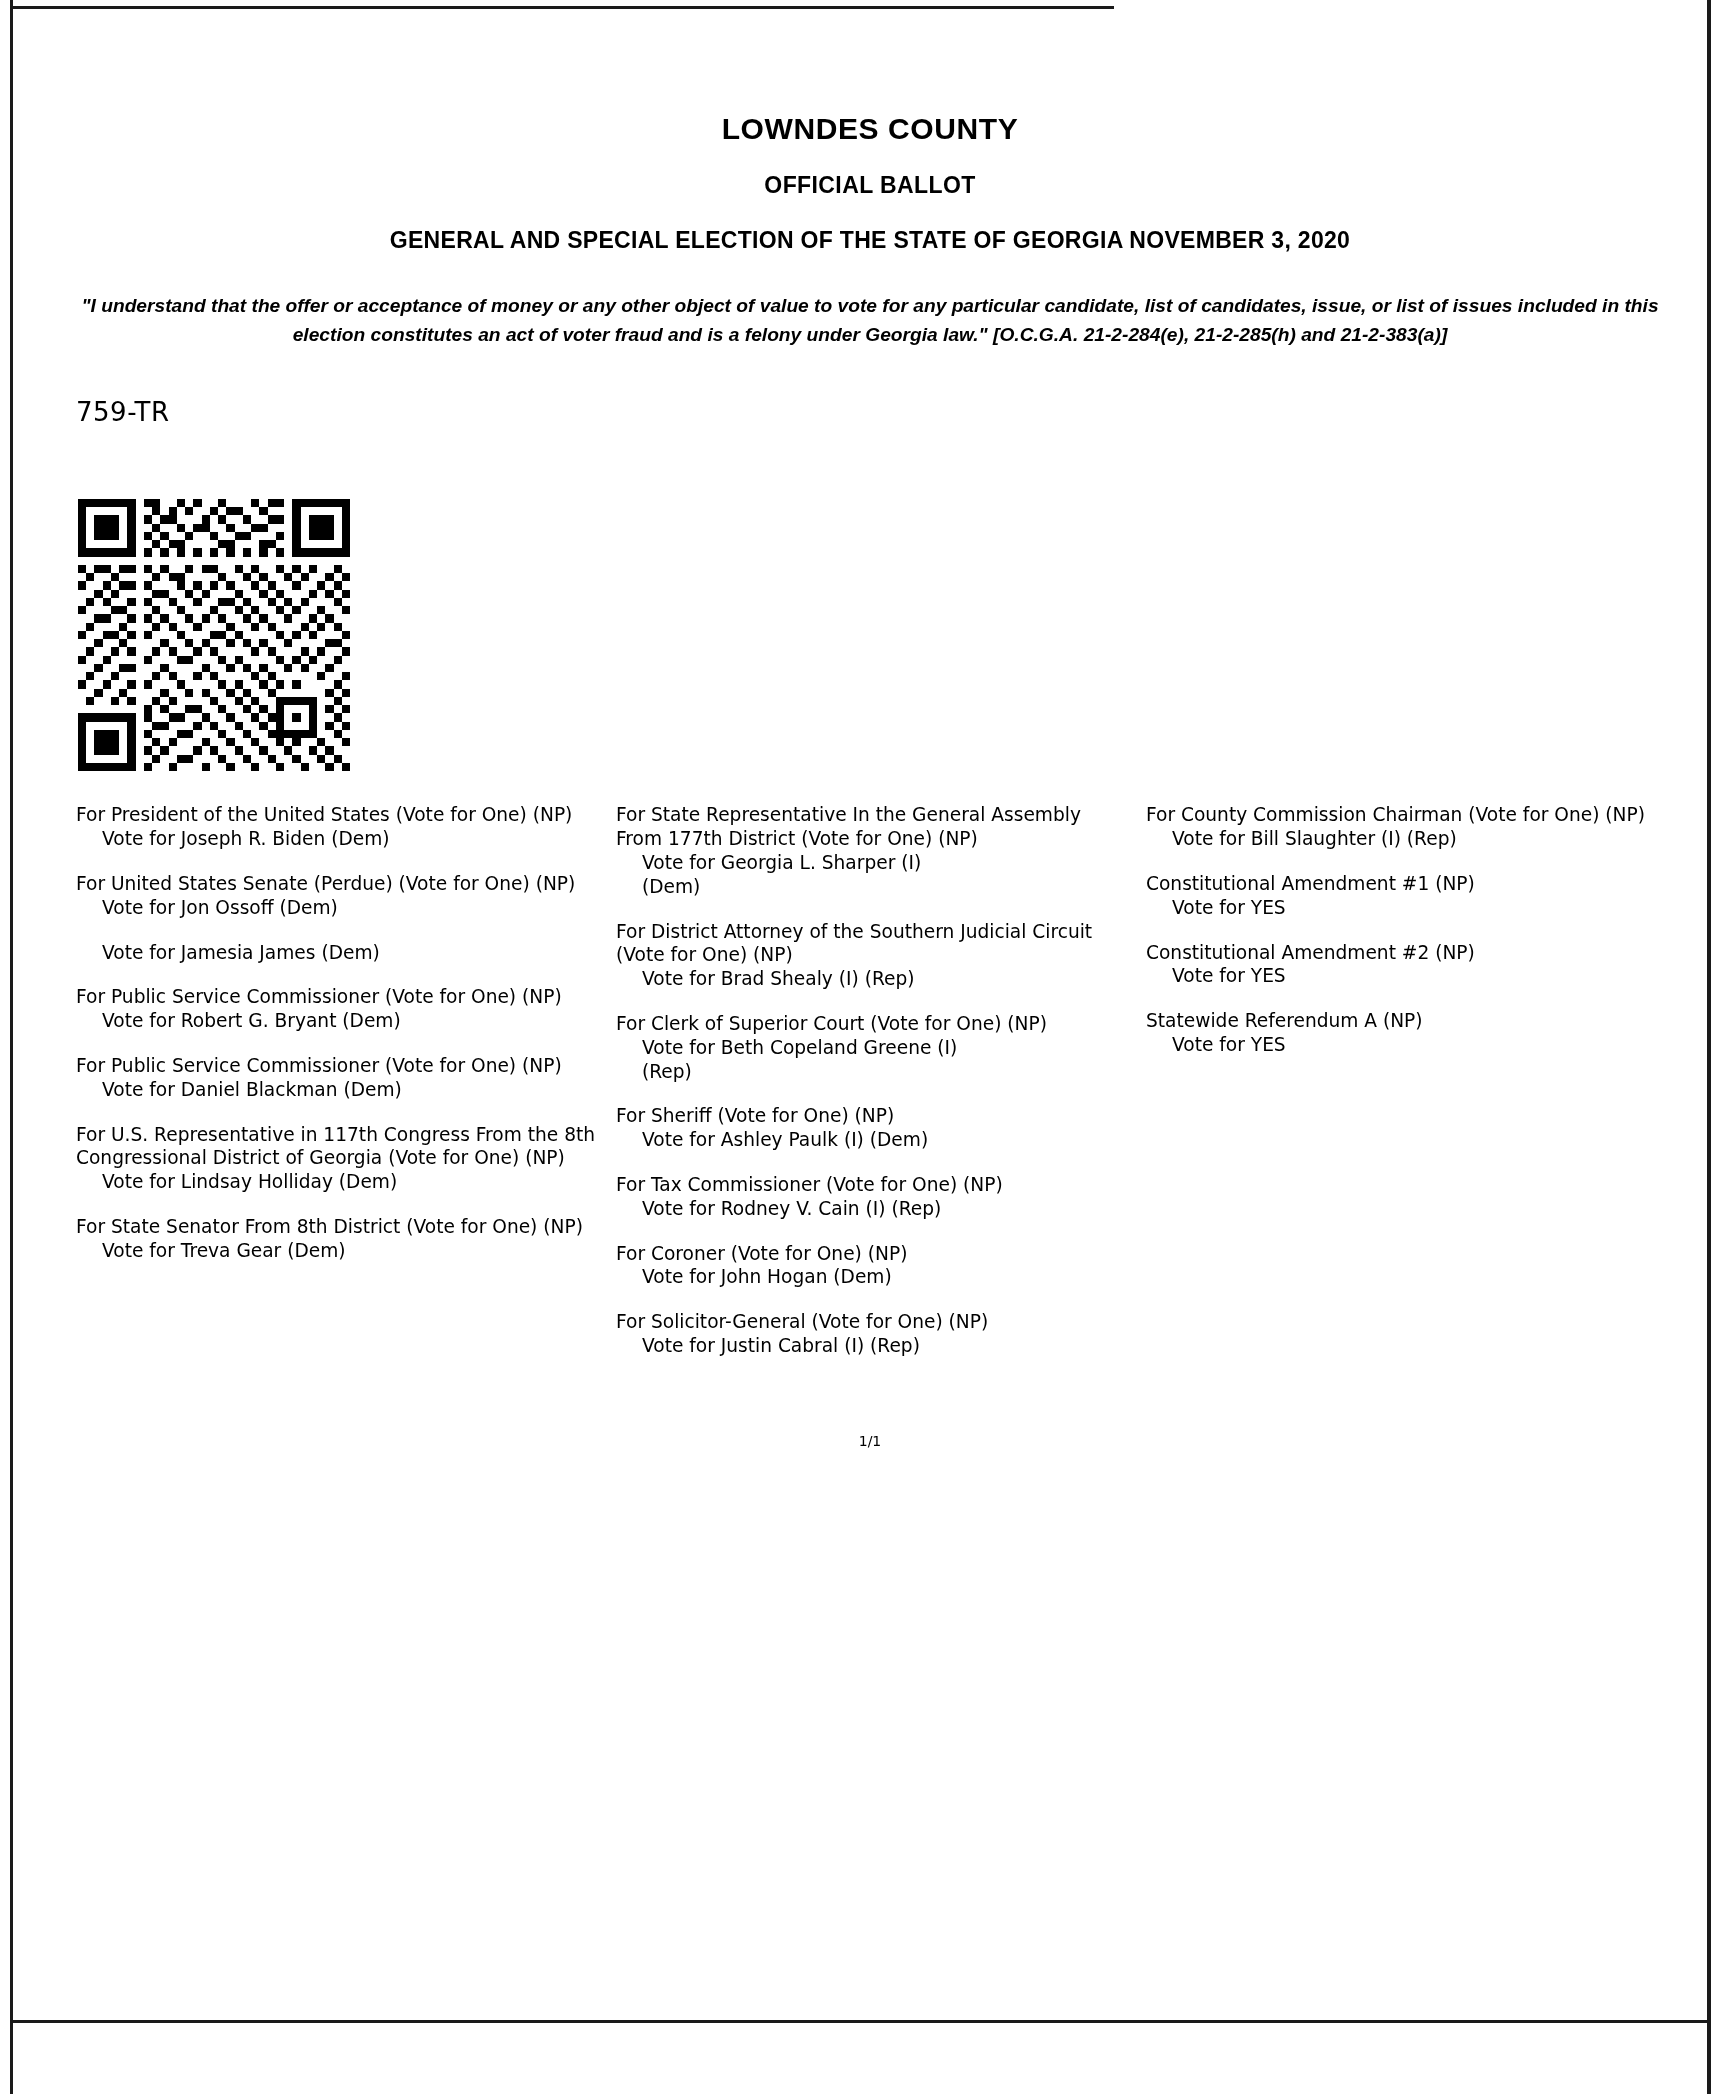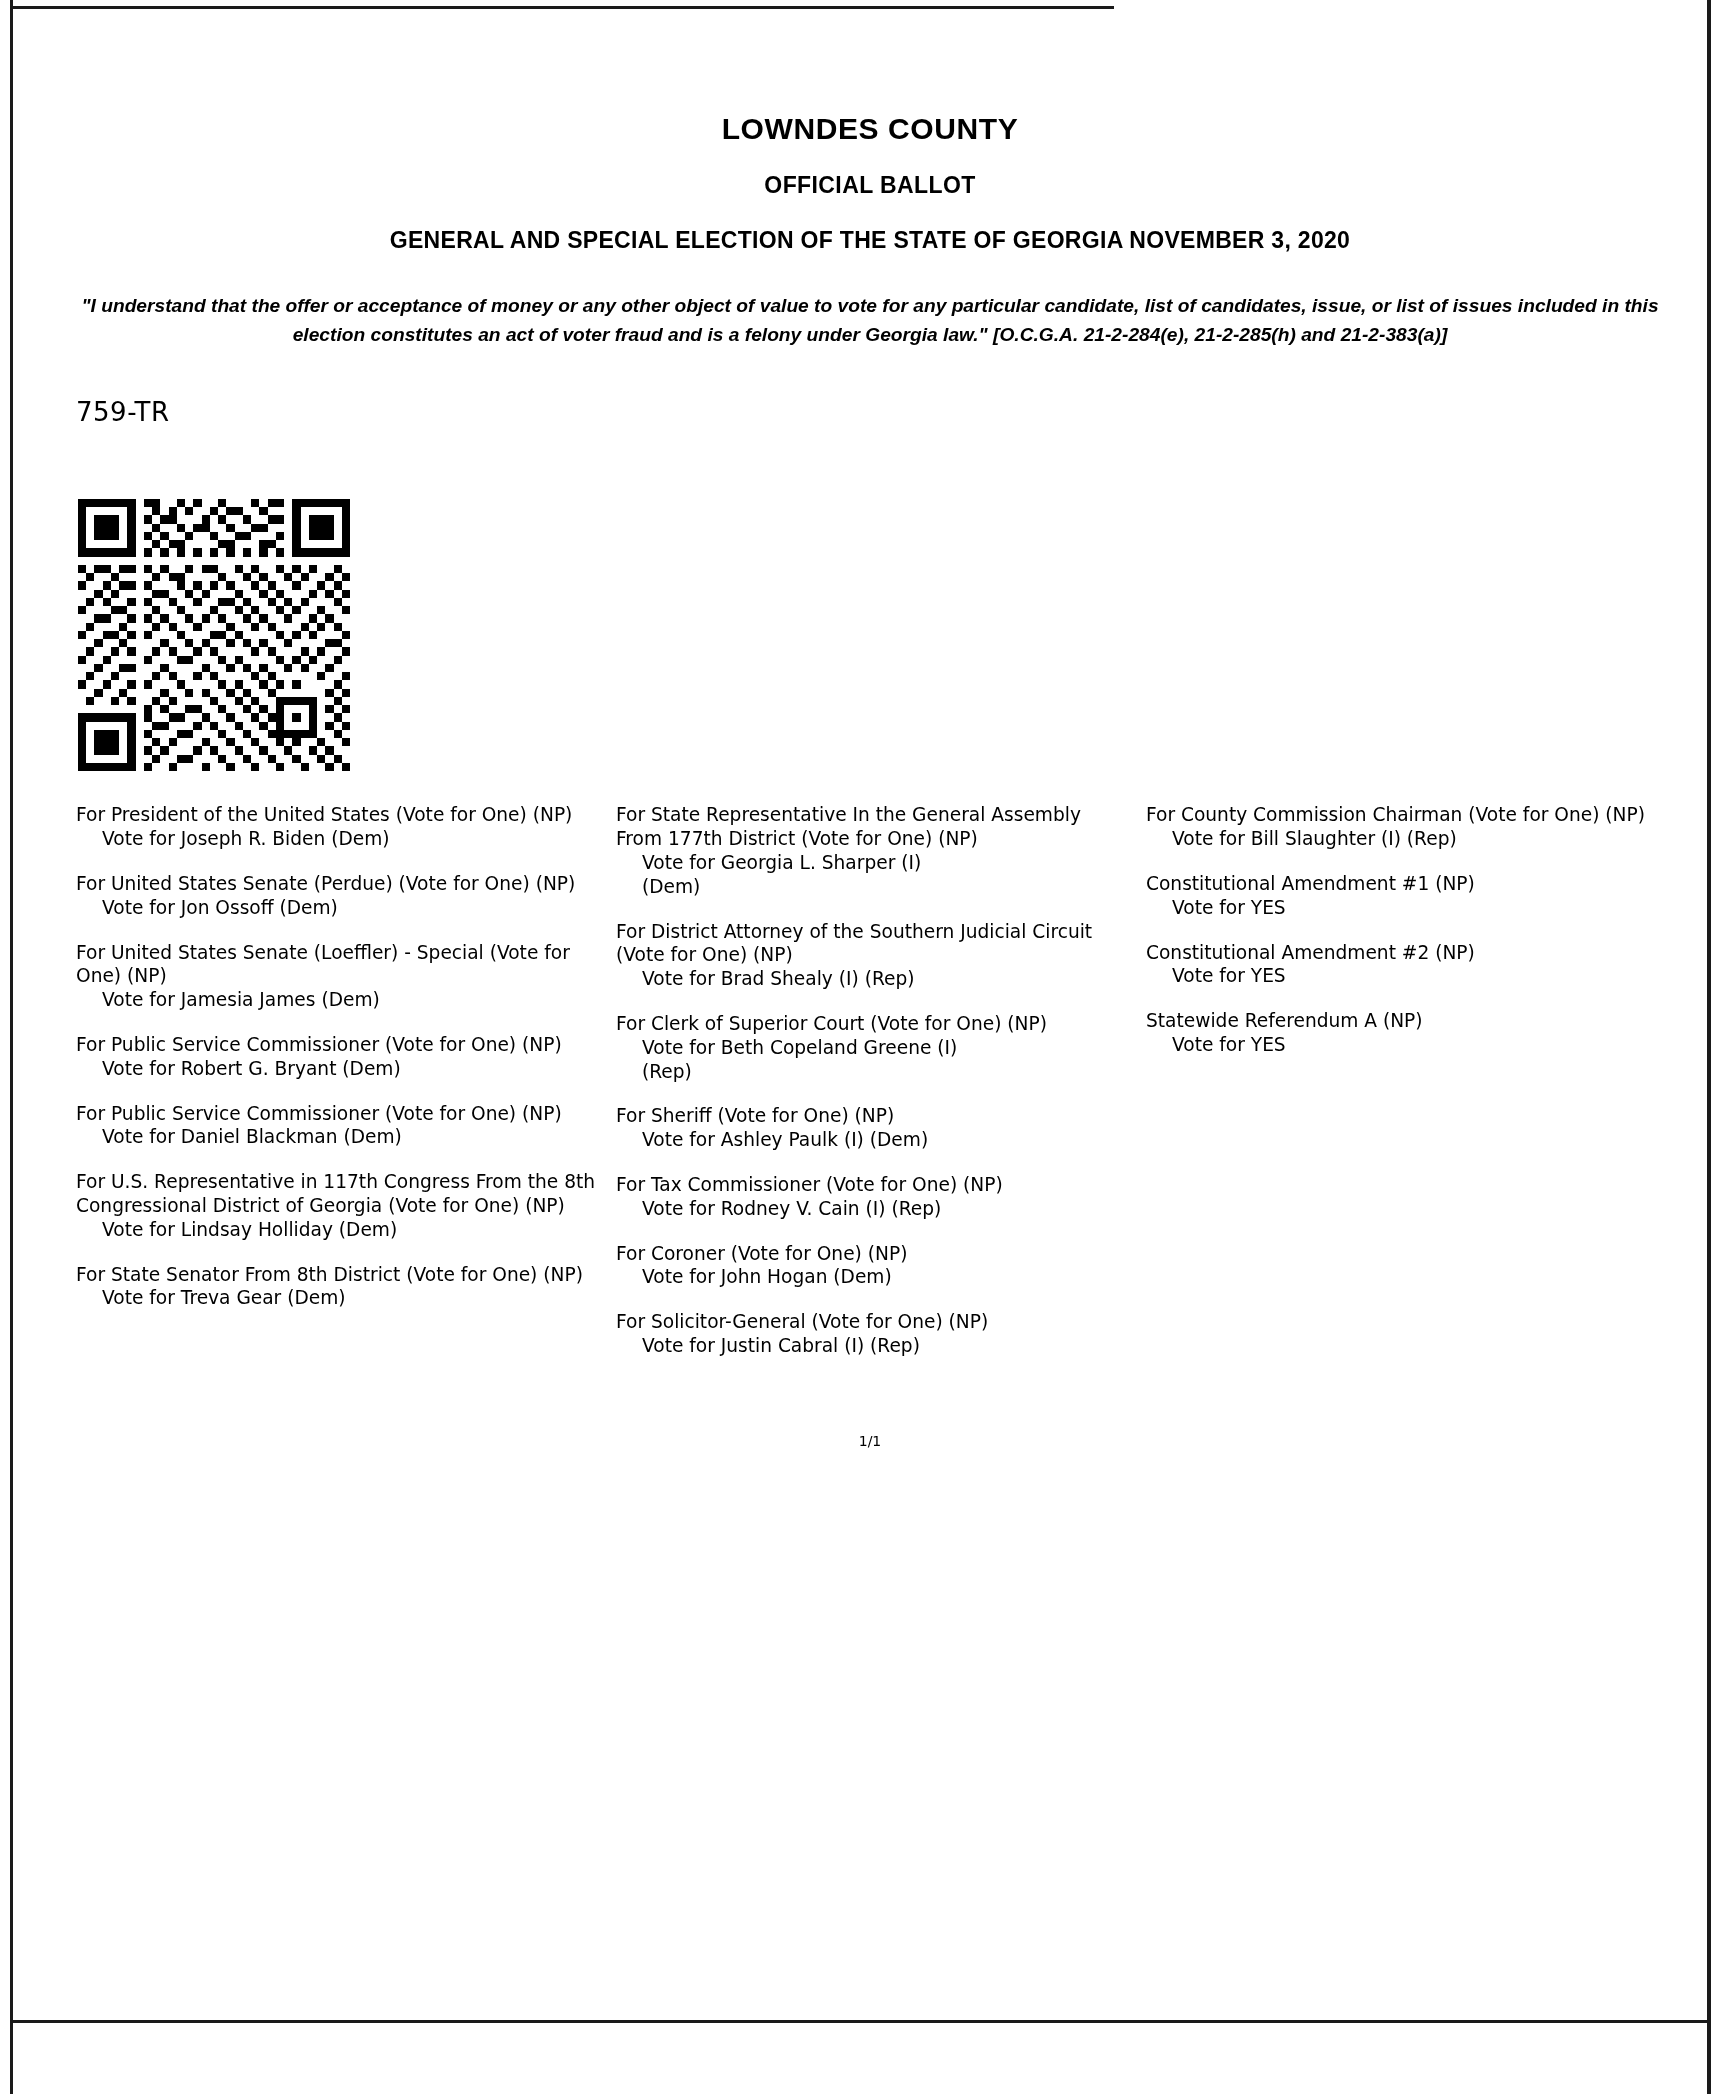--- a/index.html
+++ b/index.html
@@ -534,21 +534,20 @@
       <div class="col col-1">
         <div class="contest">
           <div class="contest-title">For President of the United States  (Vote for One) (NP)</div>
           <div class="contest-choice">Vote for Joseph R. Biden (Dem)</div>
         </div>
         <div class="contest">
           <div class="contest-title">For United States Senate (Perdue)   (Vote for One) (NP)</div>
           <div class="contest-choice">Vote for Jon Ossoff (Dem)</div>
         </div>
         <div class="contest">
-          <div class="contest-title">For United States Senate (Loeffler) - Special (Vote for One) (NP)</div>
           <div class="contest-choice">Vote for Jamesia James (Dem)</div>
         </div>
         <div class="contest">
           <div class="contest-title">For Public Service Commissioner  (Vote for One) (NP)</div>
           <div class="contest-choice">Vote for Robert G. Bryant (Dem)</div>
         </div>
         <div class="contest">
           <div class="contest-title">For Public Service Commissioner  (Vote for One) (NP)</div>
           <div class="contest-choice">Vote for Daniel Blackman (Dem)</div>
         </div>

